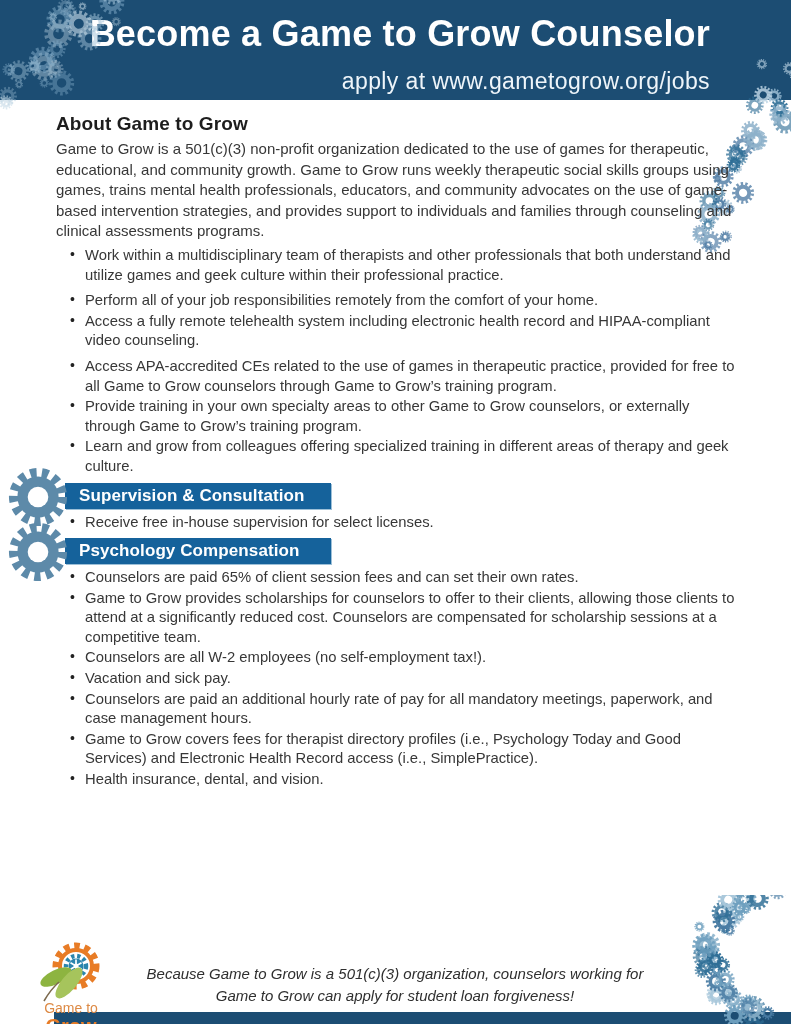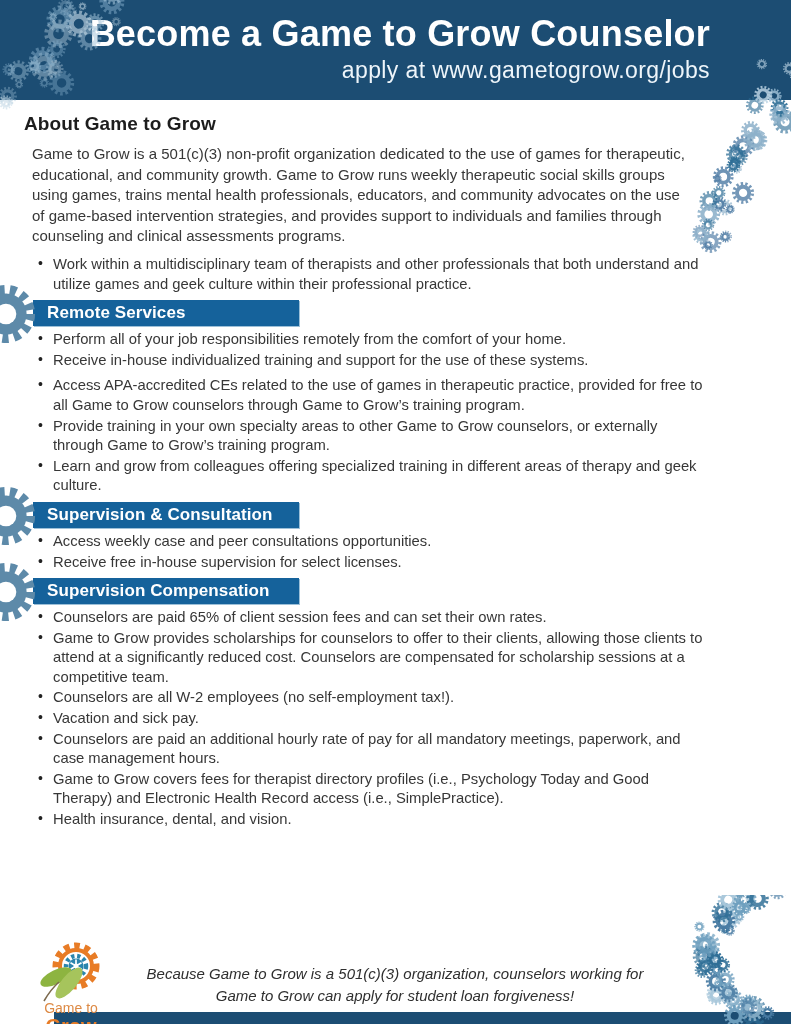--- a/index.html
+++ b/index.html
@@ -15,28 +15,28 @@
   
   .header{
     position:absolute; top:0; left:0; width:791px; height:100px;
     background:var(--header-navy); z-index:1;
   }
   .header-title{
     margin:13px 81px 0 0; text-align:right;
     font-size:36px; font-weight:bold; color:#ffffff; line-height:42px; letter-spacing:.2px;
   }
   .header-subtitle{
-    margin:1px 81px 0 0; text-align:right;
+    margin:12px 81px 0 0; text-align:right;
     font-size:23px; font-weight:normal; color:#eef5fa; line-height:28px; letter-spacing:.4px;
   }
   
   .content{position:absolute; top:100px; left:0; width:791px; padding:0; z-index:2;}
-  .inner{padding:12px 55px 0 24px; width:680px;}
+  .inner{padding:12px 55px 0 56px; width:680px;}
   .about-heading{font-size:19px; font-weight:bold; color:#1d1d1d; line-height:24px; margin:0 0 3px 0; letter-spacing:.1px;}
-  .about-body{font-size:15px; line-height:20.6px; color:var(--body-text); margin:8px;}
+  .about-body{font-size:15px; line-height:20.6px; color:var(--body-text); margin:0;}
   .sec{margin:0;}
   .sec-banner{
     position:relative; margin:6px 0 0 9px; width:252px; height:26px; padding-left:14px;
     background:var(--banner-blue); color:#ffffff; font-size:17px; font-weight:bold;
     line-height:25px; letter-spacing:.1px; box-shadow:1px 1px 0 #9dc0d8;
   }
   .side-gear{position:absolute; left:-57px; top:-16px; width:60px; height:60px; color:var(--gear-steel);}
   ul.bullets{
     list-style:none; margin:4px 0 6px 0; padding:0;
     font-size:14.8px; line-height:19.6px; color:var(--body-text);
@@ -202,67 +202,60 @@
       <h2 class="about-heading">About Game to Grow</h2>
       <p class="about-body">Game to Grow is a 501(c)(3) non-profit organization dedicated to the use of games for therapeutic, educational, and community growth. Game to Grow runs weekly therapeutic social skills groups using games, trains mental health professionals, educators, and community advocates on the use of game-based intervention strategies, and provides support to individuals and families through counseling and clinical assessments programs.</p>
 
       <section class="sec">
         <ul class="bullets">
             <li>Work within a multidisciplinary team of therapists and other professionals that both understand and utilize games and geek culture within their professional practice.</li>
           </ul>
       </section>
 
       <section class="sec">
-        <div class="sec-banner">
-          <svg class="side-gear" aria-hidden="true">
-              <use href="#gear-solid" xlink:href="#gear-solid"></use>
-            </svg>
-          <span>Remote Services</span>
-        </div>
         <ul class="bullets">
             <li>Perform all of your job responsibilities remotely from the comfort of your home.</li>
-            <li>Receive in-house individualized training and support for the use of these systems.</li>
+            <li>Access a fully remote telehealth system including electronic health record and HIPAA-compliant video counseling.</li>
           </ul>
       </section>
 
       <section class="sec">
         <ul class="bullets">
             <li>Access APA-accredited CEs related to the use of games in therapeutic practice, provided for free to all Game to Grow counselors through Game to Grow’s training program.</li>
             <li>Provide training in your own specialty areas to other Game to Grow counselors, or externally through Game to Grow’s training program.</li>
             <li>Learn and grow from colleagues offering specialized training in different areas of therapy and geek culture.</li>
           </ul>
       </section>
 
       <section class="sec">
         <div class="sec-banner">
           <svg class="side-gear" aria-hidden="true">
               <use href="#gear-solid" xlink:href="#gear-solid"></use>
             </svg>
           <span>Supervision &amp; Consultation</span>
         </div>
         <ul class="bullets">
-            <li>Access weekly case and peer consultations opportunities.</li>
             <li>Receive free in-house supervision for select licenses.</li>
           </ul>
       </section>
 
       <section class="sec">
         <div class="sec-banner">
           <svg class="side-gear" aria-hidden="true">
               <use href="#gear-solid" xlink:href="#gear-solid"></use>
             </svg>
-          <span>Supervision Compensation</span>
+          <span>Psychology Compensation</span>
         </div>
         <ul class="bullets">
             <li>Counselors are paid 65% of client session fees and can set their own rates.</li>
             <li>Game to Grow provides scholarships for counselors to offer to their clients, allowing those clients to attend at a significantly reduced cost. Counselors are compensated for scholarship sessions at a competitive team.</li>
             <li>Counselors are all W-2 employees (no self-employment tax!).</li>
             <li>Vacation and sick pay.</li>
             <li>Counselors are paid an additional hourly rate of pay for all mandatory meetings, paperwork, and case management hours.</li>
-            <li>Game to Grow covers fees for therapist directory profiles (i.e., Psychology Today and Good Therapy) and Electronic Health Record access (i.e., SimplePractice).</li>
+            <li>Game to Grow covers fees for therapist directory profiles (i.e., Psychology Today and Good Services) and Electronic Health Record access (i.e., SimplePractice).</li>
             <li>Health insurance, dental, and vision.</li>
           </ul>
       </section>
     </div>
   </div>
 
   <div class="footer-note">
     <div>Because Game to Grow is a 501(c)(3) organization, counselors working for</div>
     <div>Game to Grow can apply for student loan forgiveness!</div>
   </div>

